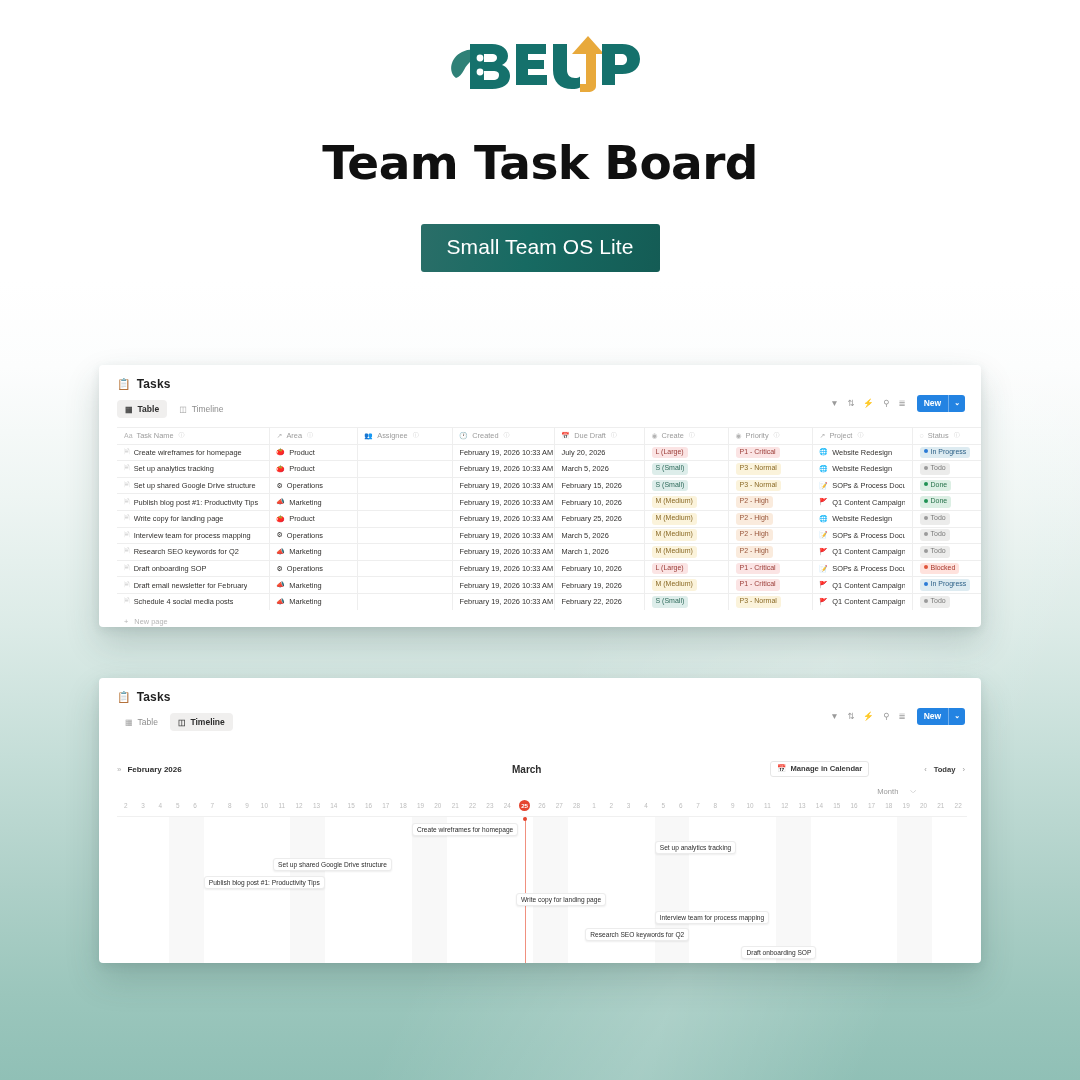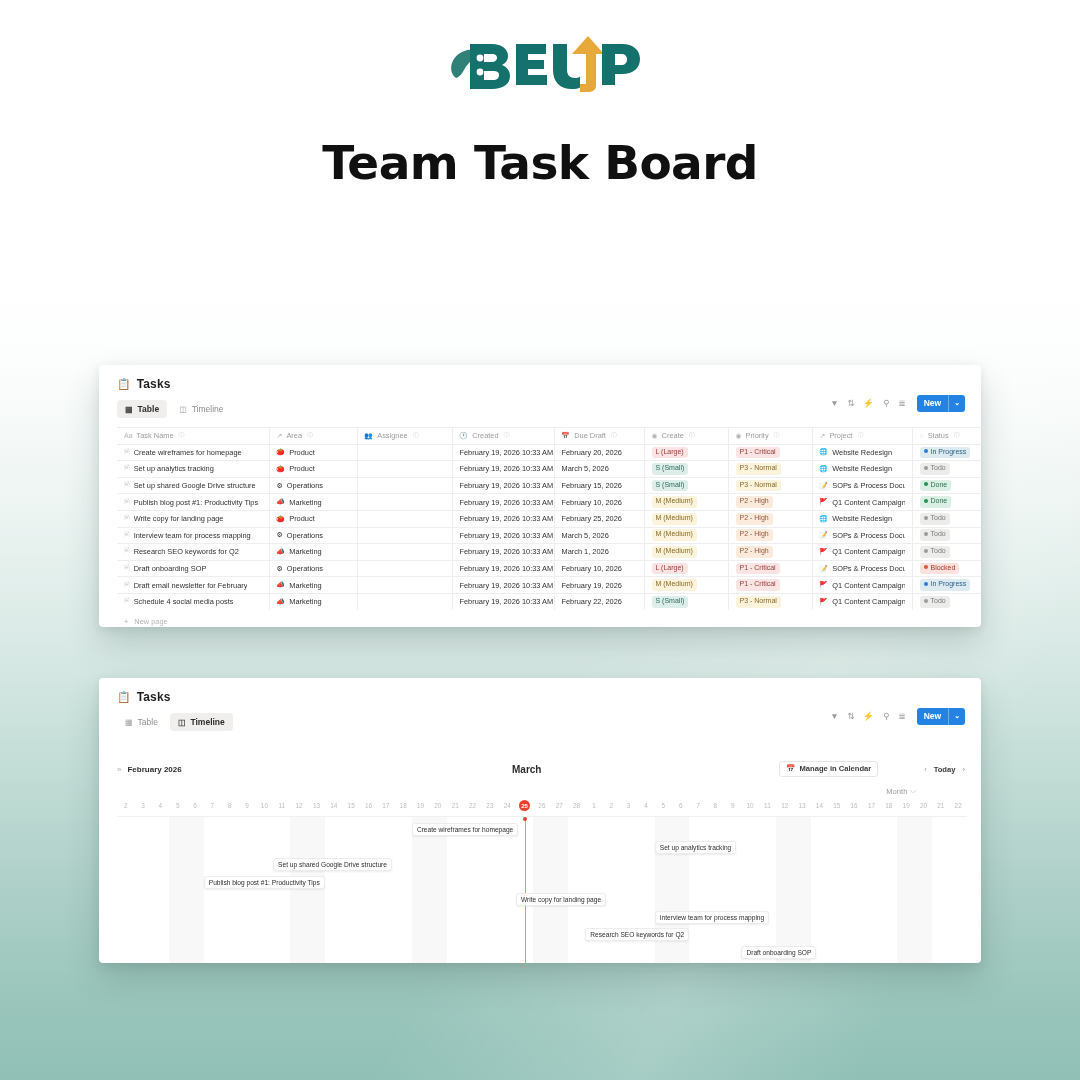--- a/index.html
+++ b/index.html
@@ -149,21 +149,21 @@
   }
   .tl-month{ display:flex; align-items:center; gap:6px; font-size:8px; font-weight:700; color:#2d2d2d; }
   .tl-month .chev{ color:#b0b0b0; font-size:8px; font-weight:400; }
   .tl-month-2{ position:absolute; left:50%; transform:translateX(-28px); font-size:10px; font-weight:700; color:#2d2d2d; }
   .tl-ctrls{ display:flex; align-items:center; gap:8px; }
   .tl-cal{
     display:flex; align-items:center; gap:4px;
     border:1px solid #e6e6e6; border-radius:3px; padding:2px 6px 3px;
     font-size:7.6px; font-weight:700; color:#3b3b3b; background:#fff;
   }
-  .tl-sel{ font-size:7.6px; color:#9a9a9a; display:flex; align-items:center; gap:3px;margin-top:44px; }
+  .tl-sel{ font-size:7.6px; color:#9a9a9a; display:flex; align-items:center; gap:12px;margin-top:44px; }
   .tl-nav{ display:flex; align-items:center; gap:7px; font-size:7.6px; color:#9a9a9a; }
   .tl-nav .today{ color:#3b3b3b; font-weight:700; }
 
   .tl-wrap{ position:relative; margin-top:6px; }
   .tl-days{ display:flex; width:100%; }
   .tl-day{
     flex:1 0 0; text-align:center; font-size:6.4px; color:#bdbdbd;
     position:relative; padding-bottom:3px;
   }
   .tl-day.today-d span{
@@ -230,20 +230,21 @@
       <path d="M113 16 h14 v26 c0 5 3 8 8 8 c2 0 4 -.5 5 -1.5 v11 c-2 1 -5 1.5 -8 1.5 c-12 0 -19 -7 -19 -19 Z" fill="#15716c"></path>
 
       <path d="M162 16 h20 c11 0 18 6 18 15 c0 9 -7 15 -18 15 h-7 v11 h-13 Z M175 26 v11 h6 c4 0 6 -2 6 -5.5 c0 -3.5 -2 -5.5 -6 -5.5 Z" fill="#15716c"></path>
     </svg>
   </div>
 
   <div class="hero-title">
     <span class="ln">Team Task Board</span>
   </div>
 
+  <div class="hero-badge">Small Team OS Lite</div>
 </div>
 
 <div class="panel" id="panel-table">
   <div class="panel-inner">
 
     <div class="db-title">
       <span class="db-icon">📋</span>
       <span>Tasks</span>
     </div>
 
@@ -360,21 +361,21 @@
               </span>
             </td>
             <td>
               <span class="cell-flex">
                 <span class="area-ico">🍅</span>
                 <span class="tx">Product</span>
               </span>
             </td>
             <td></td>
             <td>February 19, 2026 10:33 AM</td>
-            <td>February 20, 2026</td>
+            <td>July 20, 2026</td>
             <td><span class="pill pill-red">L (Large)</span></td>
             <td><span class="pill pill-red">P1 - Critical</span></td>
             <td>
               <span class="cell-flex">
                 <span class="proj-ico">🌐</span>
                 <span class="tx">Website Redesign</span>
               </span>
             </td>
             <td><span class="pill pill-blue"><i class="dot d-blue"></i>In Progress</span></td>
           </tr>

